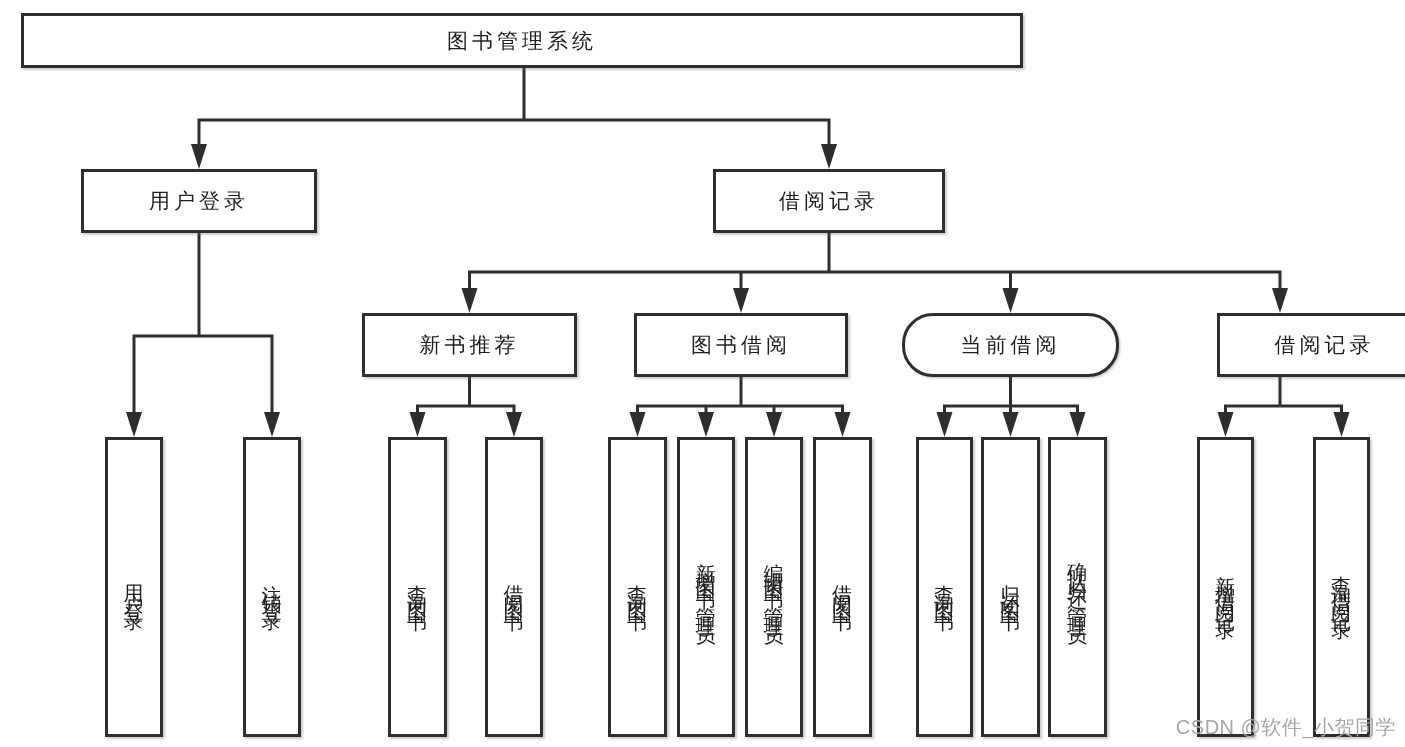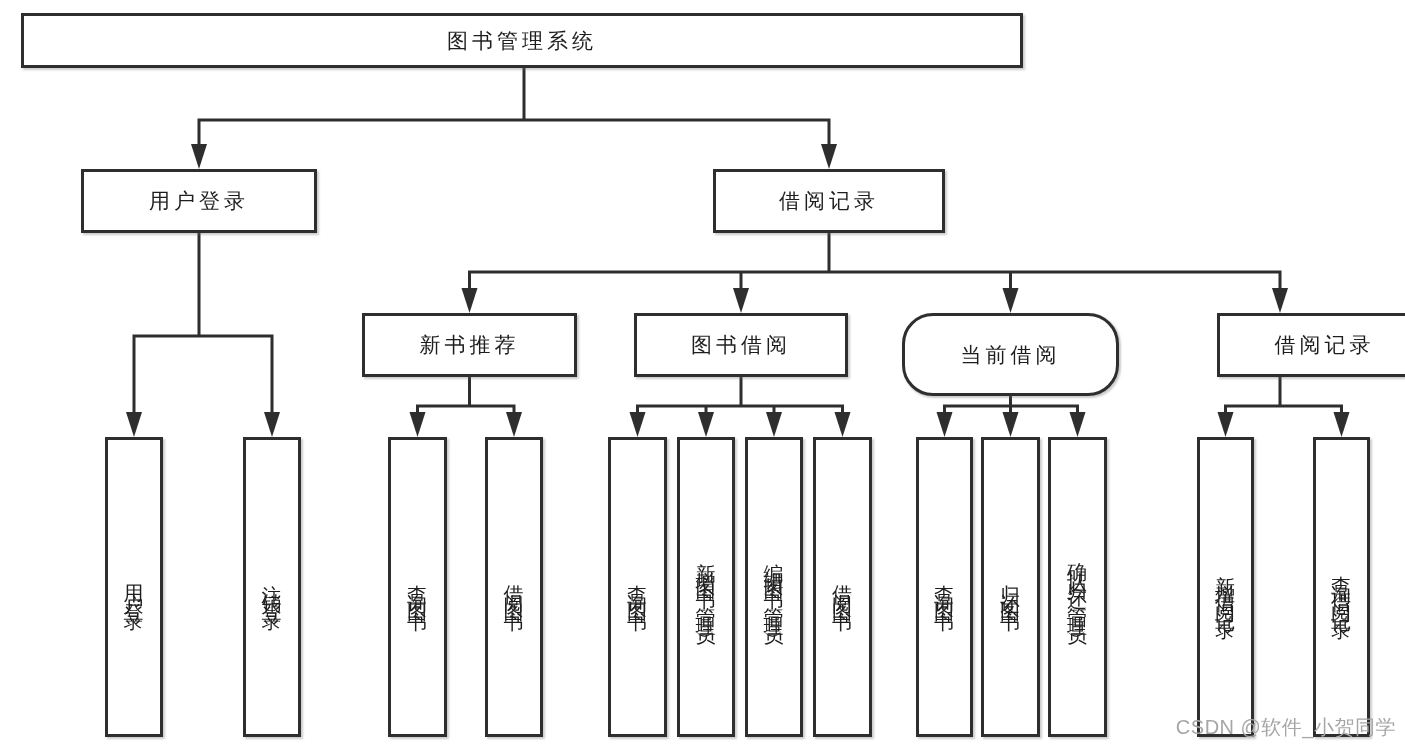--- a/index.html
+++ b/index.html
@@ -94,21 +94,21 @@
   <div class="node" style="left:713px; top:169px; width:232px; height:64px;">
     <span>借阅记录</span>
   </div>
 
   <div class="node" style="left:634px; top:313px; width:214px; height:64px;">
     <span>图书借阅</span>
   </div>
   <div class="node" style="left:362px; top:313px; width:215px; height:64px;">
     <span>新书推荐</span>
   </div>
-  <div class="node" style="left:902px; top:313px; width:217px; height:83px;border-radius:31px;">
+  <div class="node" style="left:902px; top:313px; width:217px; height:64px;border-radius:31px;">
     <span>当前借阅</span>
   </div>
   <div class="node" style="left:1172px; top:313px; width:215px; height:64px;margin-left:45px;">
     <span>借阅记录</span>
   </div>
 
   <div class="node leaf" style="left:105px; top:437px; width:58px; height:300px;">
     <span>用户登录</span>
   </div>
   <div class="node leaf" style="left:243px; top:437px; width:58px; height:300px;">

